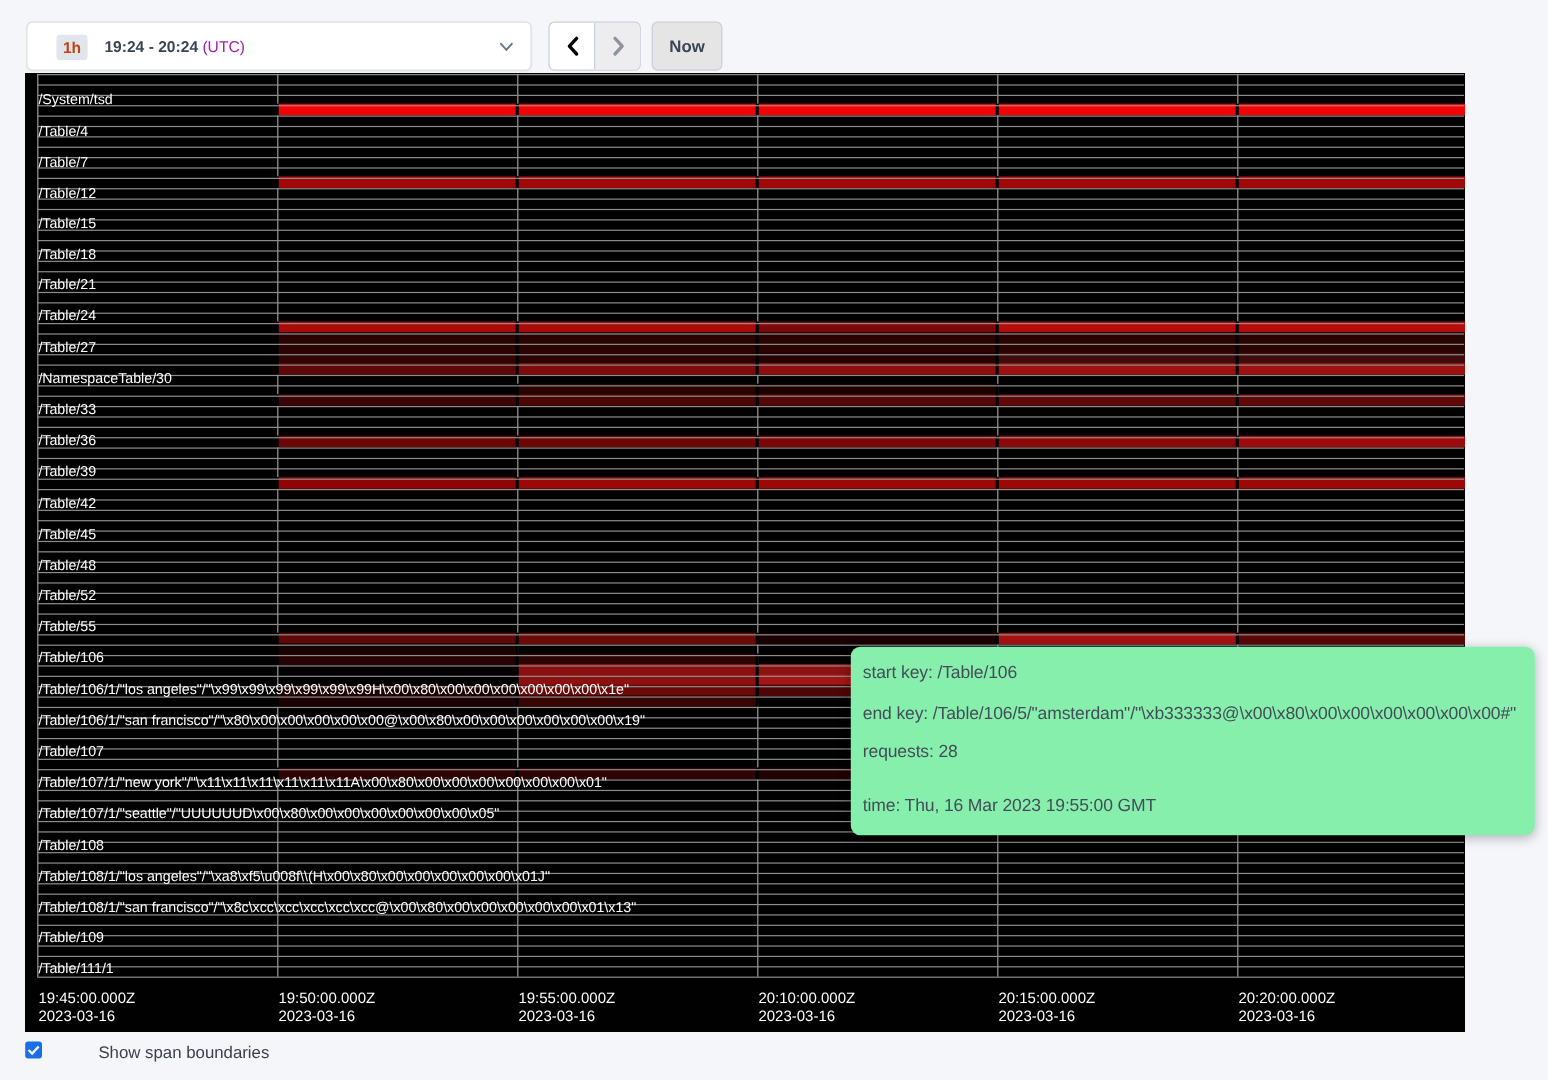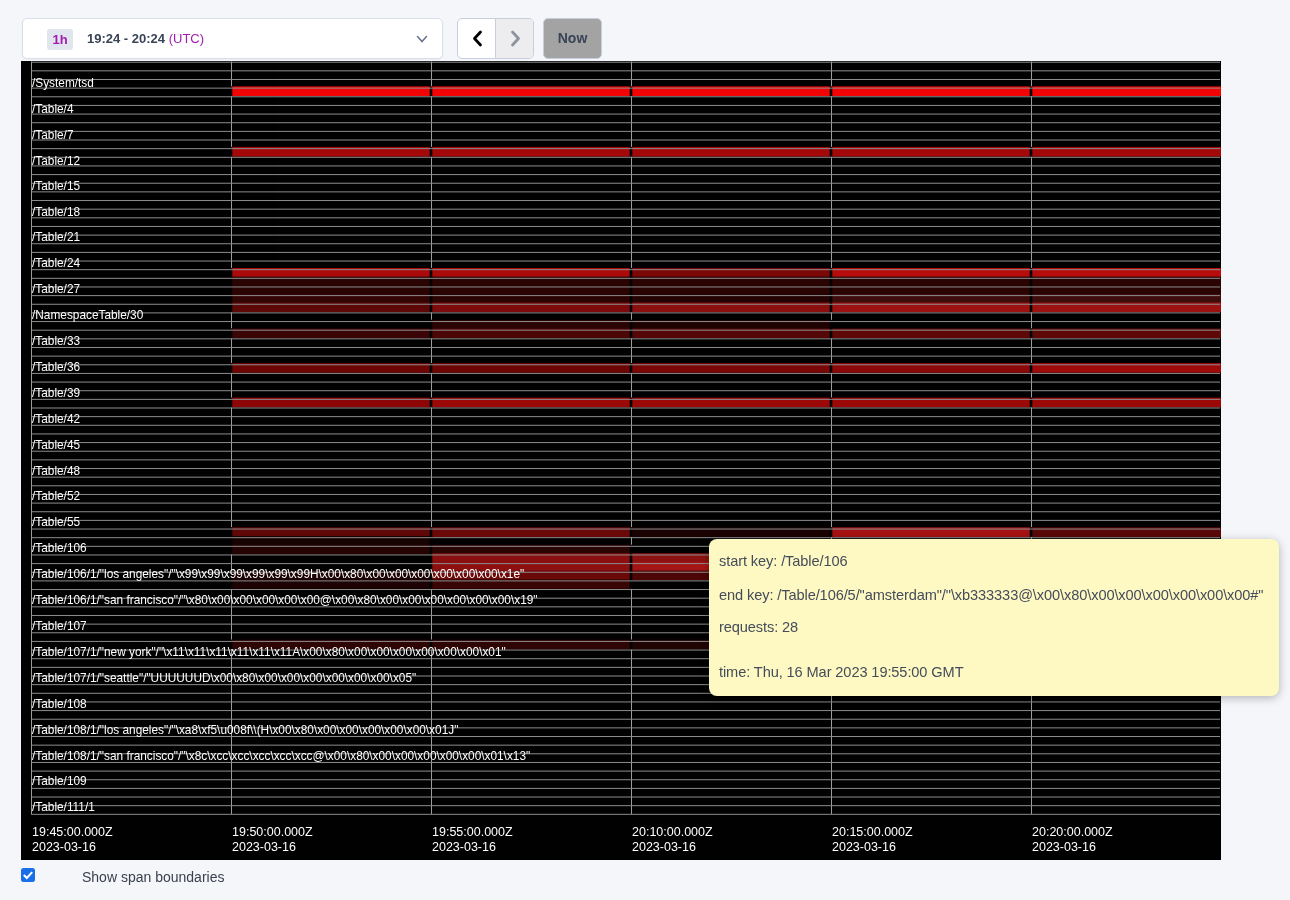--- a/index.html
+++ b/index.html
@@ -1,31 +1,31 @@
 <!DOCTYPE html>
 <html><head><meta charset="utf-8">
 <style>
 * { margin:0; padding:0; box-sizing:border-box; }
 html,body { width:1290px; height:900px; background:#f5f6fa; font-family:"Liberation Sans", sans-serif; }
 #page { position:relative; width:1290px; height:900px; overflow:hidden; }
 #seltor { position:absolute; left:22px; top:18px; width:421px; height:41px; background:#fff;
   border:1px solid #d9dfe9; border-radius:5px; box-shadow:0 1px 2px rgba(60,70,90,.06); }
 #badge1h { position:absolute; left:24px; top:10px; width:26px; height:21px; background:#e1e5ee;
-  border-radius:3px; font-size:13px; font-weight:bold; color:#a21caf; text-align:center; line-height:21px; }
+  border-radius:3px; font-size:13px; font-weight:bold; color:#c2410c; text-align:center; line-height:21px; }
 #seltime { position:absolute; left:64px; top:0; height:41px; line-height:40px; font-size:13px; color:#394455; }
 #seltime b { font-weight:bold; } #seltime span { color:#a21caf; font-weight:normal; }
 #chev { position:absolute; right:13px; top:13px; }
 #arrows { position:absolute; left:457px; top:18px; width:77px; height:41px; border:1px solid #c7cedc;
   border-radius:5px; background:#fff; overflow:hidden; }
 #arrowR { position:absolute; right:0; top:0; width:38px; height:39px; background:#ededf0; border-left:1px solid #c7cedc; }
 .arrowIc { position:absolute; top:11px; }
-#nowbtn { position:absolute; left:543px; top:18px; width:59px; height:41px; background:#a3a3a3; border:1px solid #c7cedc;
+#nowbtn { position:absolute; left:543px; top:18px; width:59px; height:41px; background:#e5e5e5; border:1px solid #c7cedc;
   border-radius:5px; font-size:14px; font-weight:bold; color:#394455; text-align:center; line-height:39px; }
 #chart { position:absolute; left:21px; top:61px; width:1200px; height:799px; background:#000; opacity:.999; will-change:transform; }
-#tooltip { position:absolute; left:709px; top:539px; width:570px; height:157px; background:#fef9c3;
+#tooltip { position:absolute; left:709px; top:539px; width:570px; height:157px; background:#86efac;
   border-radius:8px; box-shadow:0 2px 10px rgba(0,0,0,.28); font-size:14.6px; color:#454c59; letter-spacing:-0.1px; }
 #tooltip div { position:absolute; left:10px; white-space:nowrap; }
 #cbrow { position:absolute; left:21px; top:868px; height:16px; }
 #cb { position:absolute; left:0; top:0; width:14px; height:14px; background:#1a6fe8; border-radius:2.5px; }
 #cblab { position:absolute; left:17px; top:1px; font-size:14px; color:#3a414e; white-space:nowrap;margin-left:44px; }
 </style></head>
 <body>
 <div id="page">
   <div id="seltor">
     <div id="badge1h">1h</div>

